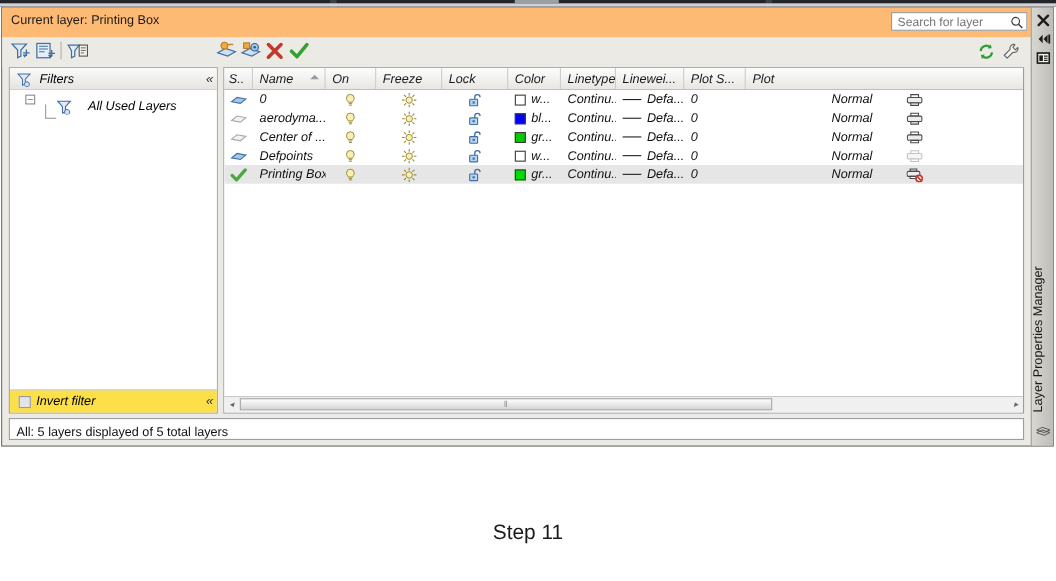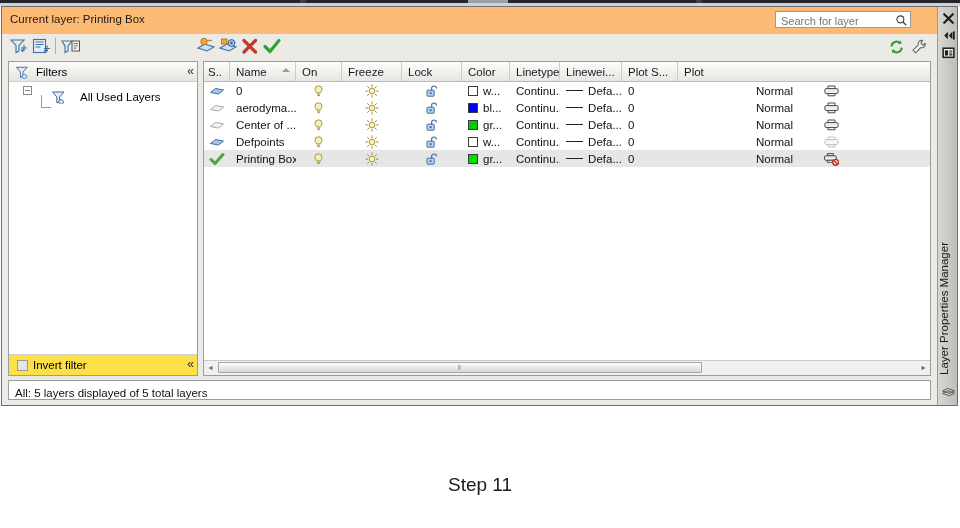--- a/index.html
+++ b/index.html
@@ -18,37 +18,37 @@
     position:absolute;left:1px;top:6px;width:957px;height:400px;
     background:#eceae4;border:1px solid #6f6f6f;box-sizing:border-box;
     display:flex;
   }
   .palette-body{flex:1 1 auto;display:flex;flex-direction:column;min-width:0;}
 
   
   .hdr{height:27px;position:relative;flex:0 0 auto;background:#fdba74;}
   .cur-layer{position:absolute;left:8px;top:6px;font-size:11.5px;color:#1a1a1a;white-space:nowrap;}
   .search-wrap{
-    position:absolute;right:26px;top:4px;width:136px;height:17px;
+    position:absolute;right:3px;top:4px;width:124px;height:17px;
     background:#fff;border:1px solid #9a9a9a;box-sizing:border-box;
   }
   .search-input{
     position:absolute;left:3px;top:1px;width:88px;height:14px;border:0;outline:0;
     font-family:"Liberation Sans",sans-serif;font-size:11px;color:#3f3f3f;background:transparent;
   }
   .search-ico{position:absolute;right:2px;top:2px;width:13px;height:13px;}
 
   
   .tbar{height:27px;position:relative;flex:0 0 auto;background:#eceae4;}
   .tb-btn{position:absolute;top:2px;width:22px;height:21px;}
   .tb-sep{position:absolute;top:4px;width:1px;height:16px;background:#b4b0a8;}
   .tb-right{position:absolute;top:4px;width:18px;height:18px;}
 
   
-  .panes{flex:1 1 auto;display:flex;min-height:0;padding:0 6px 0 6px;box-sizing:border-box;}
+  .panes{flex:1 1 auto;display:flex;min-height:0;padding:0 6px 0 6px;box-sizing:border-box;font-style:italic;}
   .filters-pane{
     width:190px;flex:0 0 190px;background:#ffffff;border:1px solid #9d9d9d;
     box-sizing:border-box;display:flex;flex-direction:column;margin-right:5px;
   }
   .fp-head{
     height:19px;flex:0 0 auto;background:#eeeeee;border-bottom:1px solid #cfcfcf;
     position:relative;display:flex;align-items:center;
     background-image:linear-gradient(#fbfbfb,#e6e4e0);
   }
   .fp-head-ico{margin-left:6px;width:16px;height:14px;}

